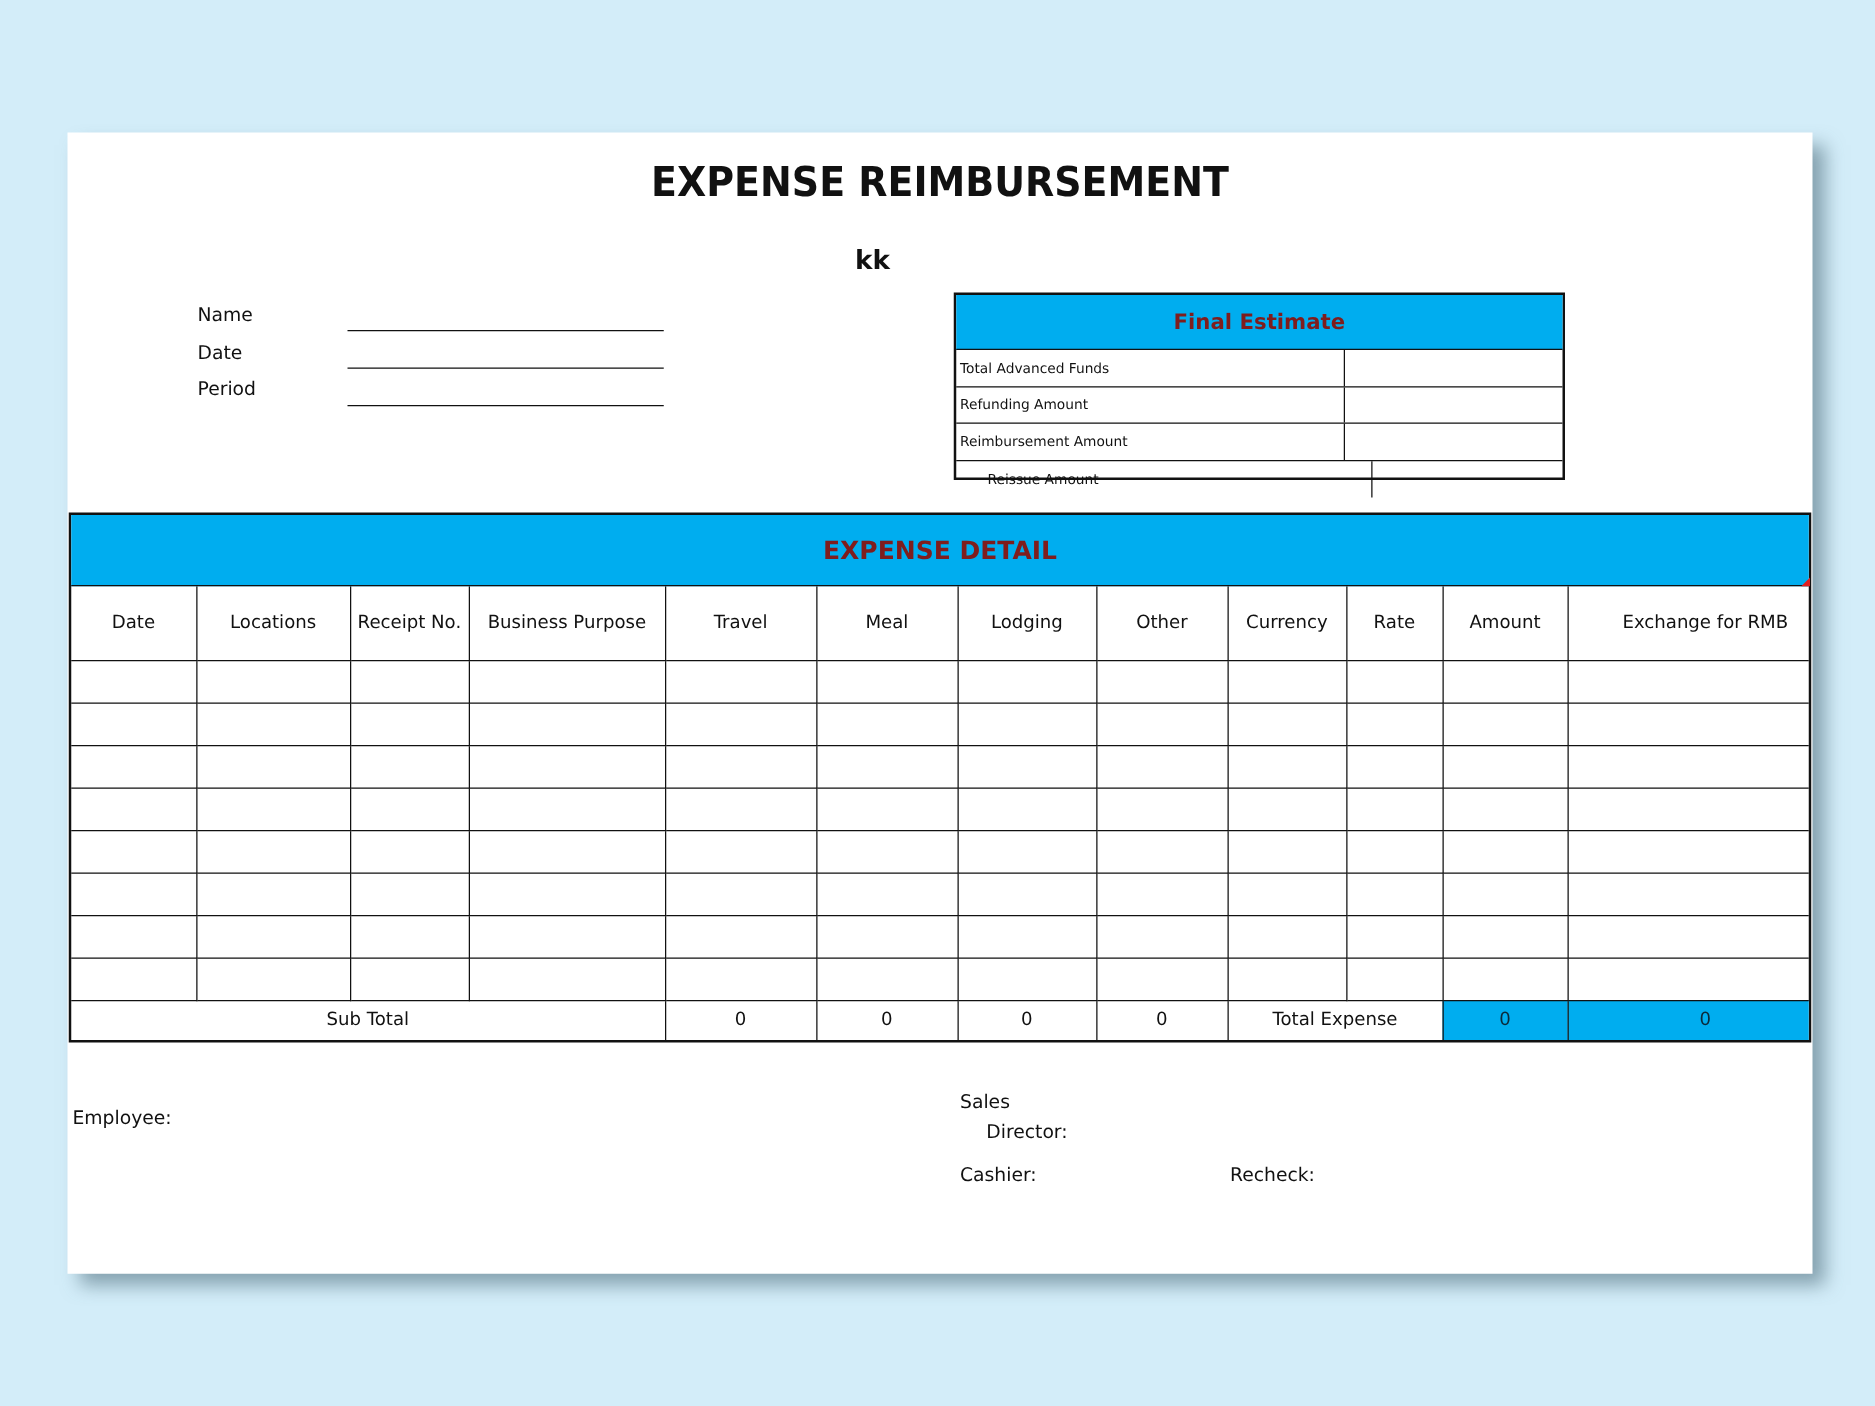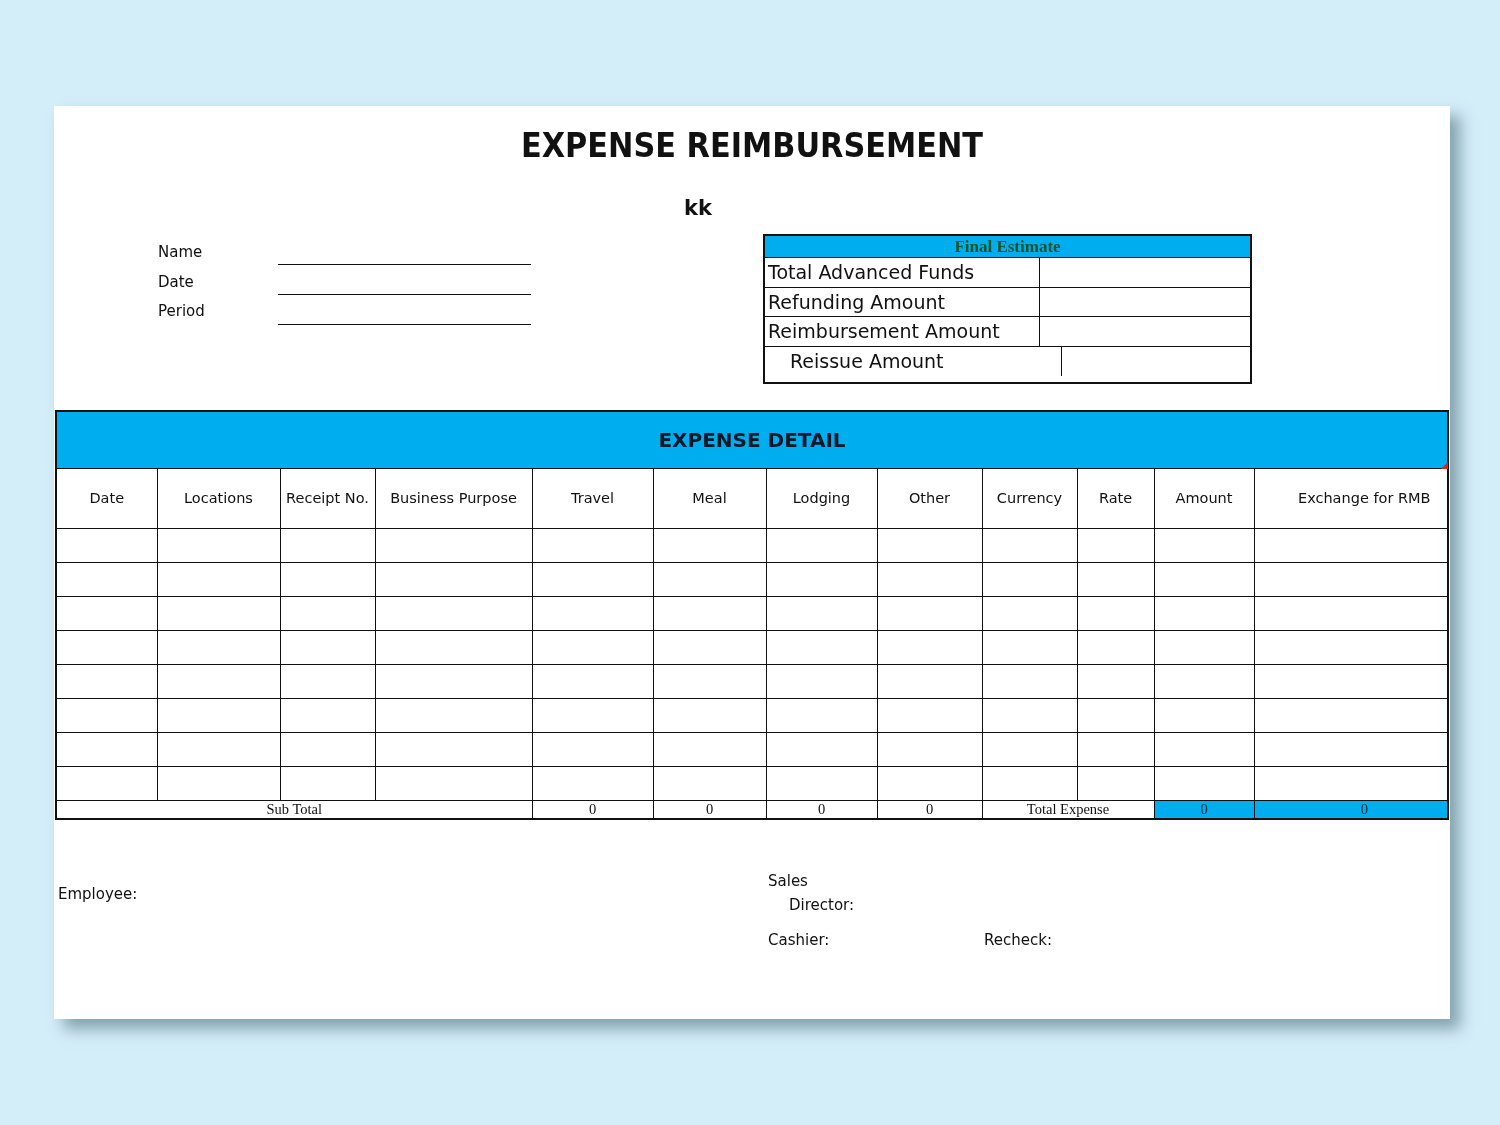--- a/index.html
+++ b/index.html
@@ -32,45 +32,44 @@
   }
   .info-label { font-size: 15px; left: 104px; }
   .info-line { left: 224px; width: 253px; height: 0; border-top: 1.5px solid #111; }
 
   
   .fe {
     left: 709px; top: 128px; width: 489px; height: 150px;
     border: 2px solid #111;
   }
   .fe-head {
-    height: 22px; background: #00adef; color: #14532d;
+    height: 44px; background: #00adef; color: #7f1d1d;
     font-weight: bold; font-size: 17px;
     display: flex; align-items: center; justify-content: center;
     border-bottom: 1.5px solid #111;
-    font-family: Liberation Serif, serif;
   }
   .fe-row {
     display: flex; height: 29.5px;
     border-bottom: 1.5px solid #111;
   }
   .fe-row:last-child { border-bottom: none; margin-left: 22px; }
   .fe-label {
-    width: 275px; border-right: 1.5px solid #111;
-    font-size: 19px; padding-left: 3px;
+    width: 311px; border-right: 1.5px solid #111;
+    font-size: 11px; padding-left: 3px;
     display: flex; align-items: center;
   }
   .fe-value { flex: 1; }
 
   
   .ed {
     left: 1px; top: 304px; width: 1394px;
     border: 2px solid #111;
   }
   .ed-head {
-    height: 57px; background: #00adef; color: #0f172a;
+    height: 57px; background: #00adef; color: #7f1d1d;
     font-weight: bold; font-size: 20px;
     display: flex; align-items: center; justify-content: center;
     border-bottom: 1.5px solid #111;
     position: relative;
   }
   .comment-marker {
     position: absolute; right: -1px; bottom: -1px;
     width: 0; height: 0;
     border-left: 7px solid transparent;
     border-top: 7px solid #e02020;
@@ -88,21 +87,21 @@
     text-align: center;
     vertical-align: middle;
     padding: 0;
   }
   table.grid tr:first-child th { border-top: none; }
   table.grid tr td:first-child, table.grid tr th:first-child { border-left: none; }
   table.grid tr td:last-child, table.grid tr th:last-child { border-right: none; padding-left: 27px; }
   table.grid tr:last-child td { border-bottom: none; }
   tr.col-head th { height: 59px; }
   tr.data-row td { height: 34px; }
-  tr.total-row td { height: 16px; font-family: Liberation Serif, serif; }
+  tr.total-row td { height: 32px; }
   td.blue { background: #00adef; color: #0b2a3a; }
 
   .sig { font-size: 15px; }
 </style>
 </head>
 <body>
 
 <div class="sheet">
 
   <div class="abs title">EXPENSE REIMBURSEMENT</div>

